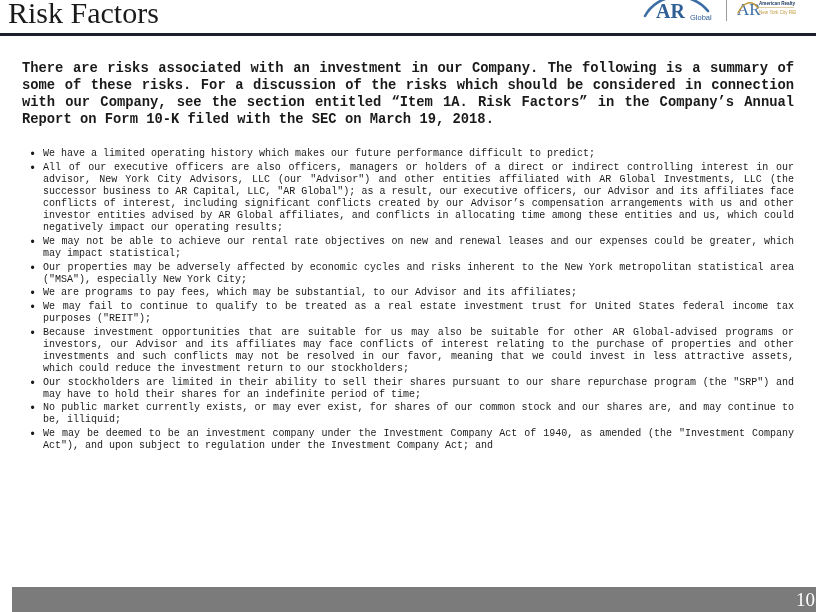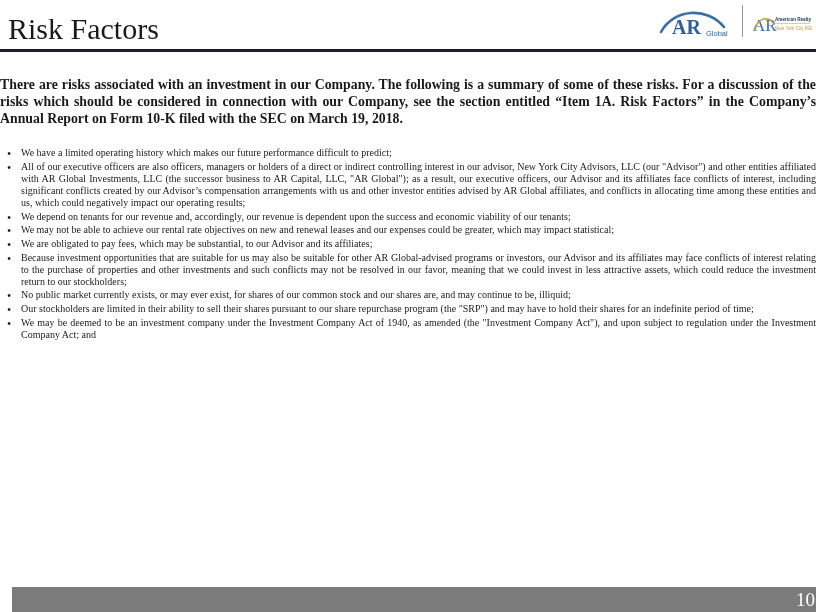--- a/index.html
+++ b/index.html
@@ -11,36 +11,36 @@
     position: relative;
     overflow: hidden;
   }
   .slide { width: 816px; height: 612px; position: relative; background: #fff; }
 
   
   .header {
     display: flex;
     justify-content: space-between;
     align-items: flex-end;
-    height: 52px;
-    padding: 0 0 2px 8px;
+    height: 36px;
+    padding: 0 16px 2px 8px;
     border-bottom: 3px solid #1b1f29;
   }
   .title {
     font-size: 30px;
     font-weight: 400;
     color: #1a1a1a;
     line-height: 1.1;
     padding-bottom: 2px;
   }
   .logos { display: flex; align-items: flex-start; gap: 9px; padding-bottom: 6px; padding-right: 4px; }
   .logo-divider { width: 1px; height: 32px; background: #9a9a9a; }
 
   
-  .content { padding: 0 0; }
+  .content { padding: 0 22px; font-family: Liberation Mono, monospace; }
   .intro {
     margin-top: 24px;
     font-weight: bold;
     font-size: 13.8px;
     line-height: 1.24;
     text-align: justify;
   }
   ul.bullets {
     list-style: none;
     margin-top: 20px;
@@ -106,34 +106,35 @@
 
   <div class="content">
     <p class="intro">There are risks associated with an investment in our Company. The following is a summary of some of these risks. For a discussion of the risks which should be considered in connection with our Company, see the section entitled “Item 1A. Risk Factors” in the Company’s Annual Report on Form 10-K filed with the SEC on March 19, 2018.</p>
 
     <ul class="bullets">
 
         <li>We have a limited operating history which makes our future performance difficult to predict;</li>
 
         <li>All of our executive officers are also officers, managers or holders of a direct or indirect controlling interest in our advisor, New York City Advisors, LLC (our "Advisor") and other entities affiliated with AR Global Investments, LLC (the successor business to AR Capital, LLC, "AR Global"); as a result, our executive officers, our Advisor and its affiliates face conflicts of interest, including significant conflicts created by our Advisor’s compensation arrangements with us and other investor entities advised by AR Global affiliates, and conflicts in allocating time among these entities and us, which could negatively impact our operating results;</li>
 
-        <li>We depend on tenants for our revenue and, accordingly, our revenue is dependent upon the success and economic viability of our tenants;</li>
 
         <li>We may not be able to achieve our rental rate objectives on new and renewal leases and our expenses could be greater, which may impact statistical;</li>
 
 
+        <li>Our properties may be adversely affected by economic cycles and risks inherent to the New York metropolitan statistical area ("MSA"), especially New York City;</li>
 
-        <li>We are obligated to pay fees, which may be substantial, to our Advisor and its affiliates;</li>
+        <li>We are programs to pay fees, which may be substantial, to our Advisor and its affiliates;</li>
 
+        <li>We may fail to continue to qualify to be treated as a real estate investment trust for United States federal income tax purposes ("REIT");</li>
 
         <li>Because investment opportunities that are suitable for us may also be suitable for other AR Global-advised programs or investors, our Advisor and its affiliates may face conflicts of interest relating to the purchase of properties and other investments and such conflicts may not be resolved in our favor, meaning that we could invest in less attractive assets, which could reduce the investment return to our stockholders;</li>
 
+        <li>Our stockholders are limited in their ability to sell their shares pursuant to our share repurchase program (the "SRP") and may have to hold their shares for an indefinite period of time;</li>
+
         <li>No public market currently exists, or may ever exist, for shares of our common stock and our shares are, and may continue to be, illiquid;</li>
-
-        <li>Our stockholders are limited in their ability to sell their shares pursuant to our share repurchase program (the "SRP") and may have to hold their shares for an indefinite period of time;</li>
 
 
         <li>We may be deemed to be an investment company under the Investment Company Act of 1940, as amended (the "Investment Company Act"), and upon subject to regulation under the Investment Company Act; and</li>
 
       </ul>
   </div>
 
   <div class="footer">
     <span class="page-number">10</span>
   </div>

